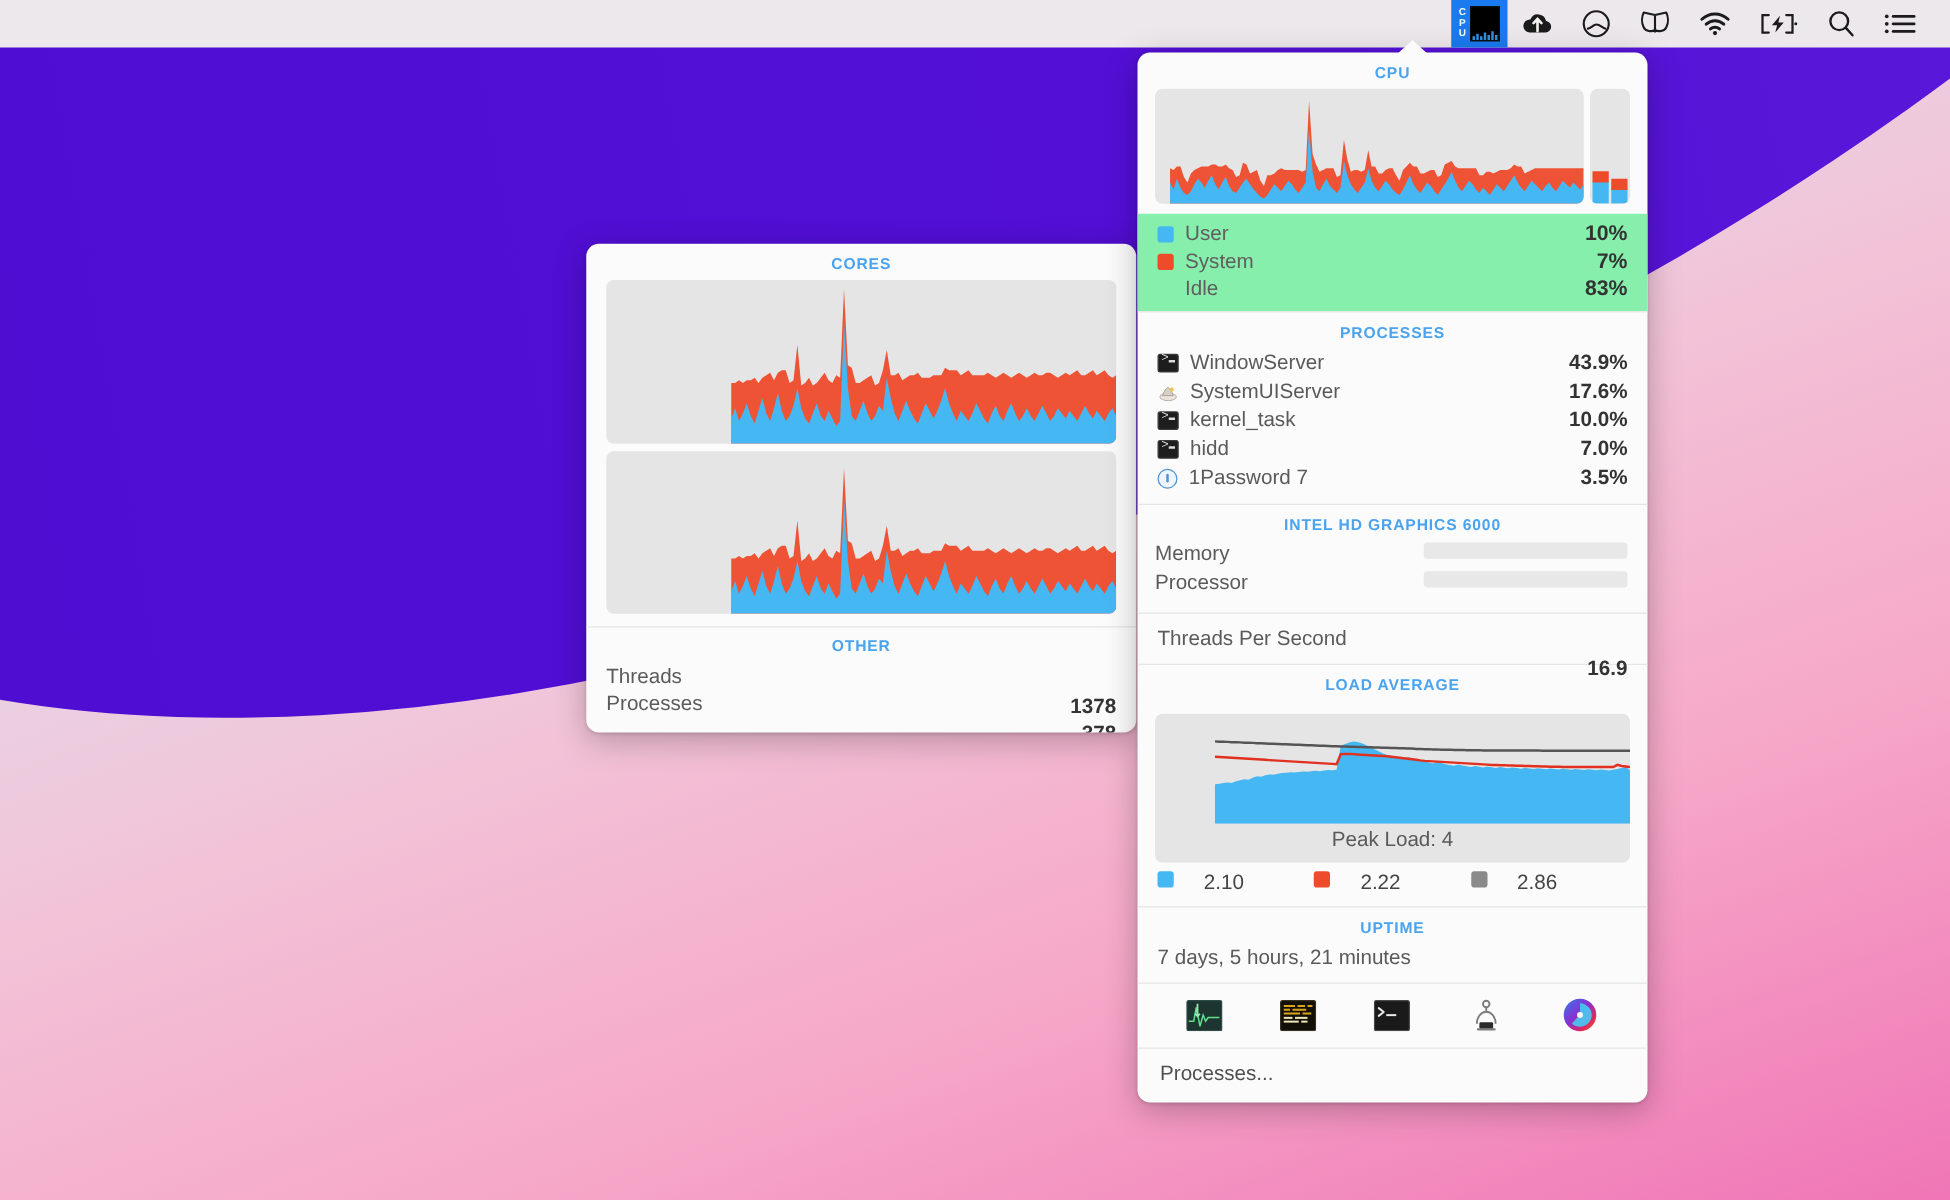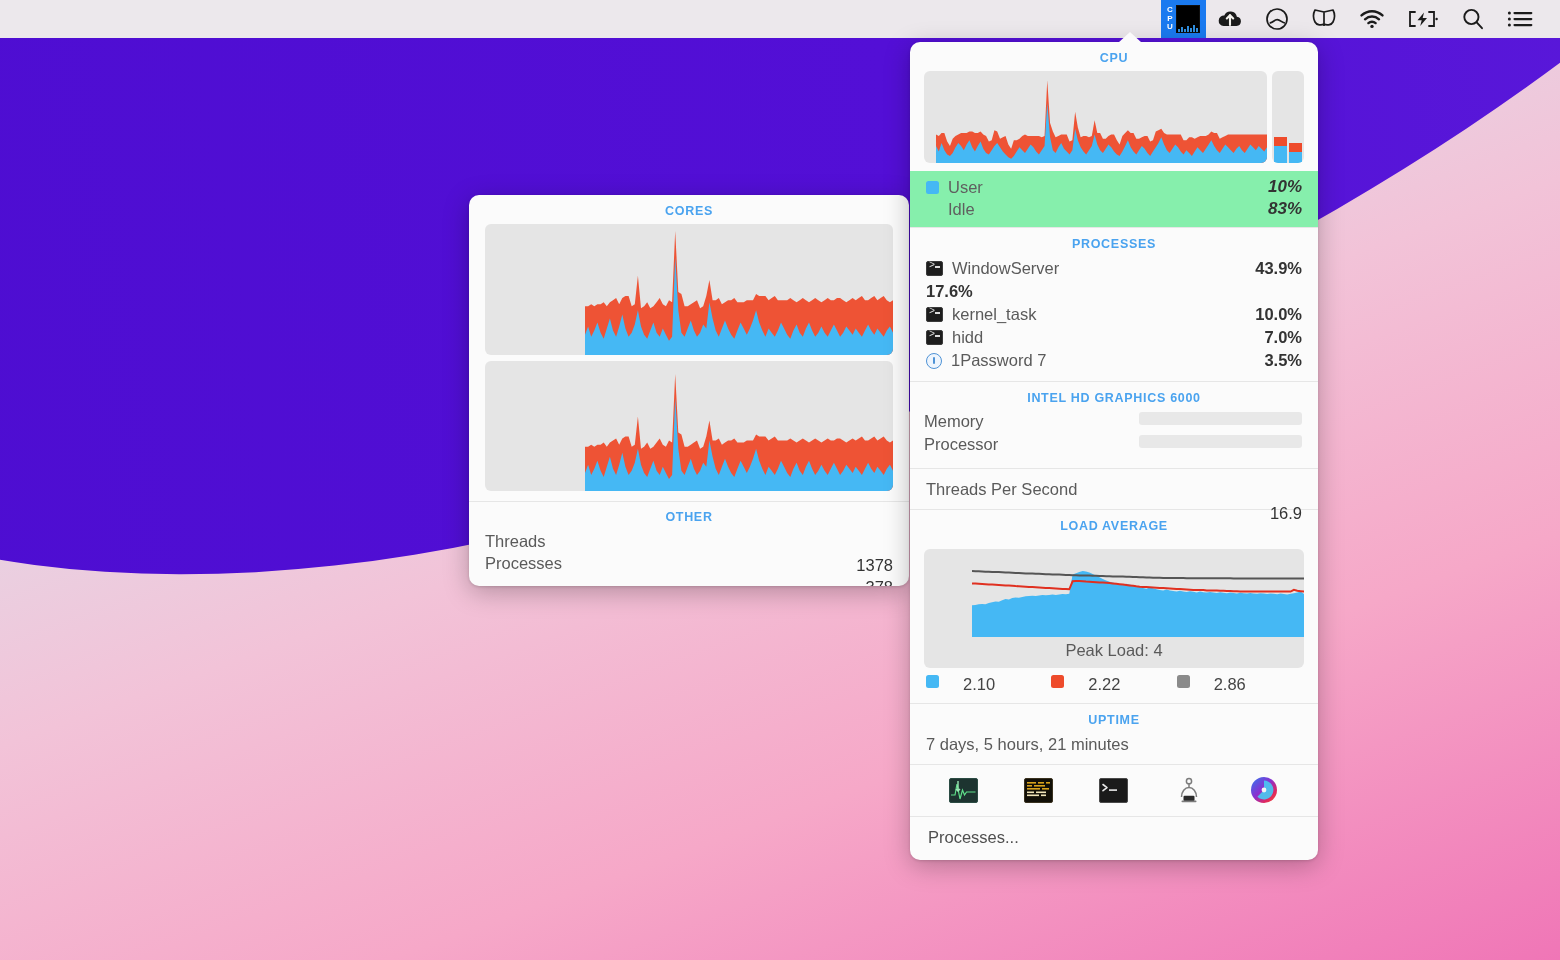--- a/index.html
+++ b/index.html
@@ -149,27 +149,27 @@
 
   .kv-row {
     display: flex; align-items: center;
     font-size: 16.5px;
     color: #5a5a5a;
     padding: 1px 16px;
     height: 22px;
   }
   .kv-row .k { flex: 1; display: flex; align-items: center; gap: 9px; }
   .kv-row .v { font-weight: 400; color: #3a3a3a; }
-  .kv-row.bold .v { font-weight: 400; color: #333; margin-top: 48px; }
+  .kv-row.bold .v { font-weight: 700; color: #333; margin-top: 48px; }
 
   .swatch { width: 13px; height: 13px; border-radius: 2.5px; flex: none; }
 
   .cpu-legend { background: #86efac; padding: 5px 0 7px; }
   .cpu-legend .kv-row { color: #5f5f5f; }
-  .cpu-legend .kv-row .v { font-weight: 700; color: #333; font-size: 17px; font-style: italic; }
+  .cpu-legend .kv-row .v { font-weight: 700; color: #333; font-size: 17px; }
 
   .proc-row { display: flex; align-items: center; font-size: 16.5px; color: #5a5a5a; padding: 1px 16px; height: 23px; }
   .proc-row .pname { flex: 1; display: flex; align-items: center; gap: 9px; }
   .proc-row .pval { font-weight: 700; color: #333; }
 
   .app-icon { width: 17px; height: 15px; flex: none; border-radius: 2px; position: relative; }
   .icon-terminal { background: #1d1d1d; border: 1px solid #3a3a3a; }
   .icon-terminal::before {
     content: ">"; position: absolute; left: 2px; top: -2px;
     color: #dcdcdc; font-size: 10px; font-family: "Liberation Mono", monospace;
@@ -376,40 +376,57 @@
   <div class="cpu-legend">
     <div class="kv-row">
       <span class="k">
         <span class="swatch" style="background:#45b8f4"></span>
         <span>User</span>
       </span>
       <span class="v">10%</span>
     </div>
     <div class="kv-row">
       <span class="k">
+        <span class="swatch" style="background:#ee4b2b"></span>
+        <span>System</span>
+      </span>
+      <span class="v">7%</span>
+    </div>
+    <div class="kv-row">
+      <span class="k">
         <span class="swatch" style="background:transparent"></span>
         <span>Idle</span>
       </span>
       <span class="v">83%</span>
     </div>
   </div>
 
   <div class="divider"></div>
 
   <div class="section-title">PROCESSES</div>
 
   <div style="padding-bottom:9px;">
     <div class="proc-row">
       <span class="pname">
         <span class="app-icon icon-terminal"></span>
         <span>WindowServer</span>
       </span>
       <span class="pval">43.9%</span>
     </div>
     <div class="proc-row">
+      <span class="pname">
+        <span class="icon-ui">
+          <svg width="17" height="14" viewBox="0 0 17 14">
+            <ellipse cx="8.5" cy="10.5" rx="6.6" ry="3" fill="#e9e4dc" stroke="#b9b0a4" stroke-width="0.8"></ellipse>
+            <path d="M4 9.5c1-3 2.4-5.4 4.3-6.7 1.9 1.3 3.4 3.7 4.3 6.7z" fill="#d7cfc2" stroke="#a79d90" stroke-width="0.7"></path>
+            <circle cx="11.4" cy="4.6" r="1.6" fill="#f0c24a"></circle>
+          </svg>
+        </span>
+        <span>SystemUIServer</span>
+      </span>
       <span class="pval">17.6%</span>
     </div>
     <div class="proc-row">
       <span class="pname">
         <span class="app-icon icon-terminal"></span>
         <span>kernel_task</span>
       </span>
       <span class="pval">10.0%</span>
     </div>
     <div class="proc-row">

